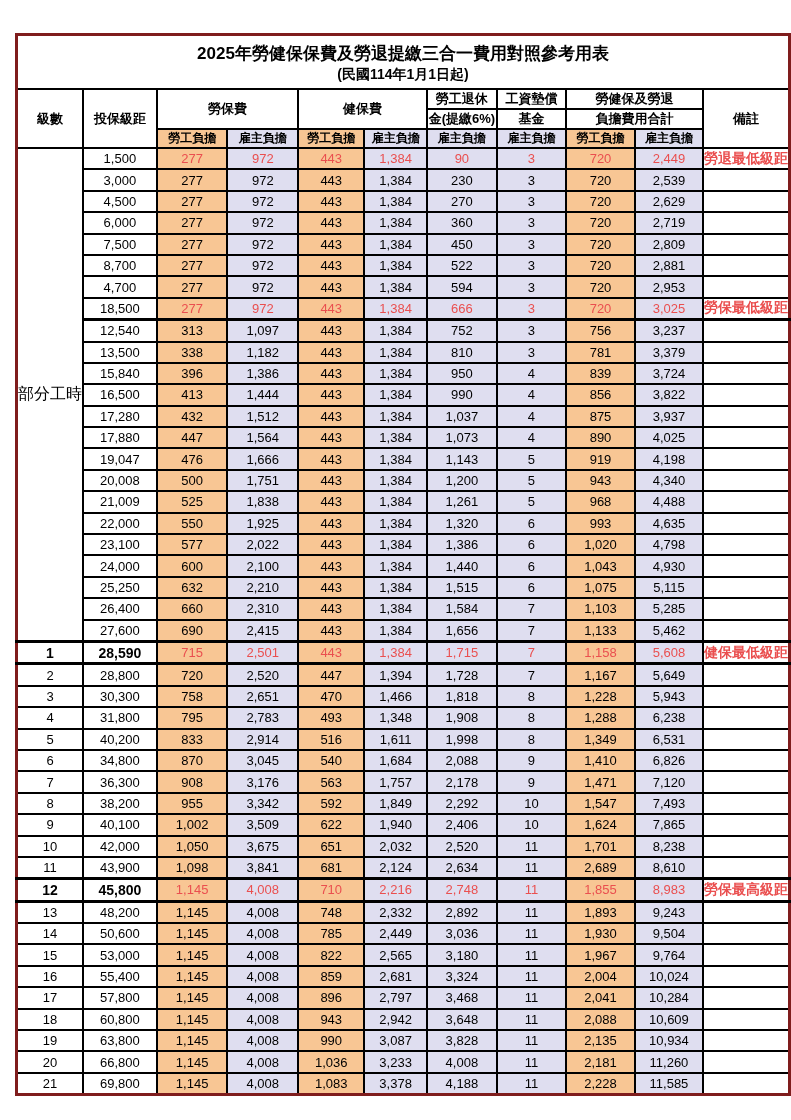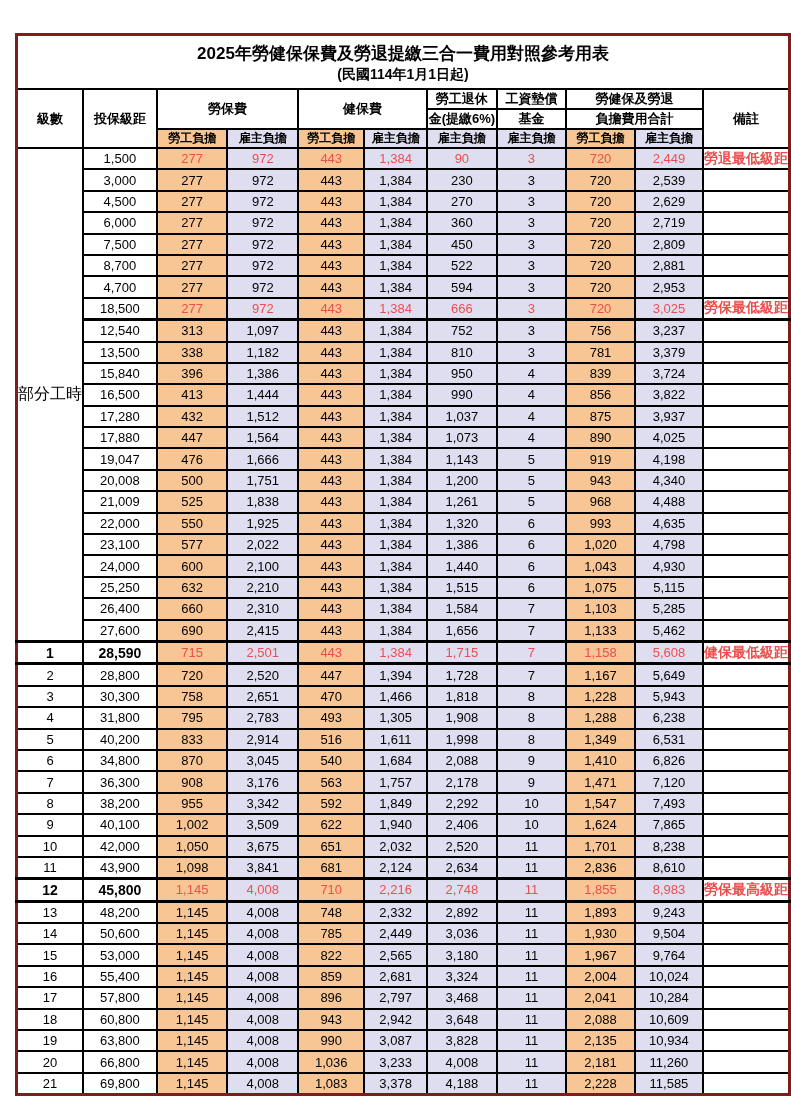--- a/index.html
+++ b/index.html
@@ -398,21 +398,21 @@
         <td class="fee-cell emp">1,228</td>
         <td class="fee-cell er">5,943</td>
         <td class="remark-cell"></td>
       </tr>
       <tr>
         <td class="level-cell">4</td>
         <td class="bracket-cell">31,800</td>
         <td class="fee-cell emp">795</td>
         <td class="fee-cell er">2,783</td>
         <td class="fee-cell emp">493</td>
-        <td class="fee-cell er">1,305</td>
+        <td class="fee-cell er">1,348</td>
         <td class="fee-cell er">1,908</td>
         <td class="fee-cell er">8</td>
         <td class="fee-cell emp">1,288</td>
         <td class="fee-cell er">6,238</td>
         <td class="remark-cell"></td>
       </tr>
       <tr>
         <td class="level-cell">5</td>
         <td class="bracket-cell">40,200</td>
         <td class="fee-cell emp">833</td>
@@ -492,21 +492,21 @@
       </tr>
       <tr>
         <td class="level-cell">11</td>
         <td class="bracket-cell">43,900</td>
         <td class="fee-cell emp">1,098</td>
         <td class="fee-cell er">3,841</td>
         <td class="fee-cell emp">681</td>
         <td class="fee-cell er">2,124</td>
         <td class="fee-cell er">2,634</td>
         <td class="fee-cell er">11</td>
-        <td class="fee-cell emp">2,836</td>
+        <td class="fee-cell emp">2,689</td>
         <td class="fee-cell er">8,610</td>
         <td class="remark-cell"></td>
       </tr>
       <tr class="red-row bold-row thick-top">
         <td class="level-cell">12</td>
         <td class="bracket-cell">45,800</td>
         <td class="fee-cell emp">1,145</td>
         <td class="fee-cell er">4,008</td>
         <td class="fee-cell emp">710</td>
         <td class="fee-cell er">2,216</td>

